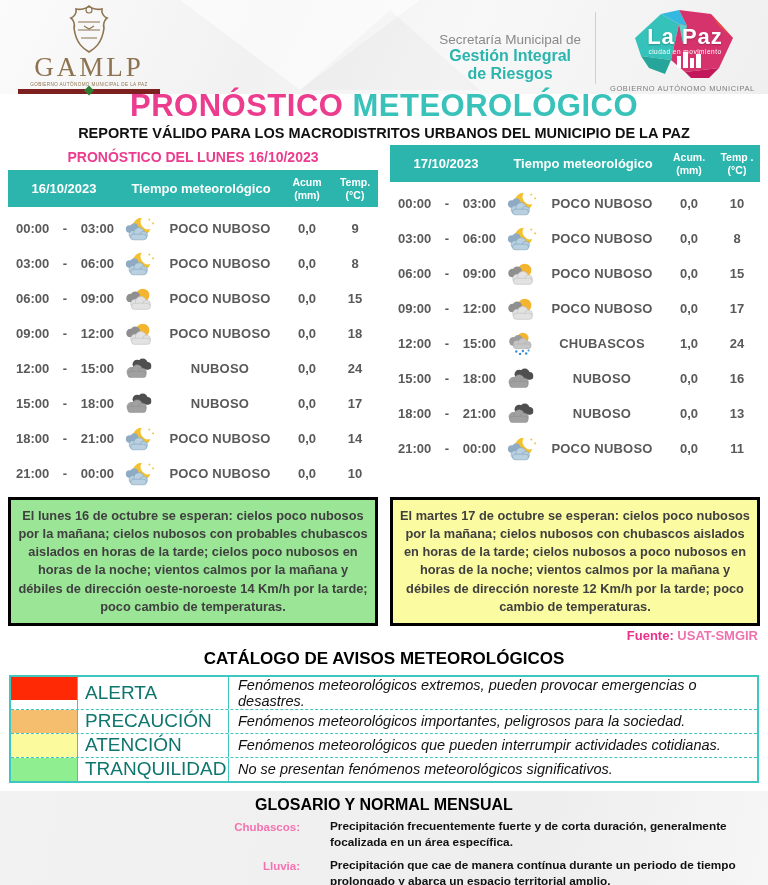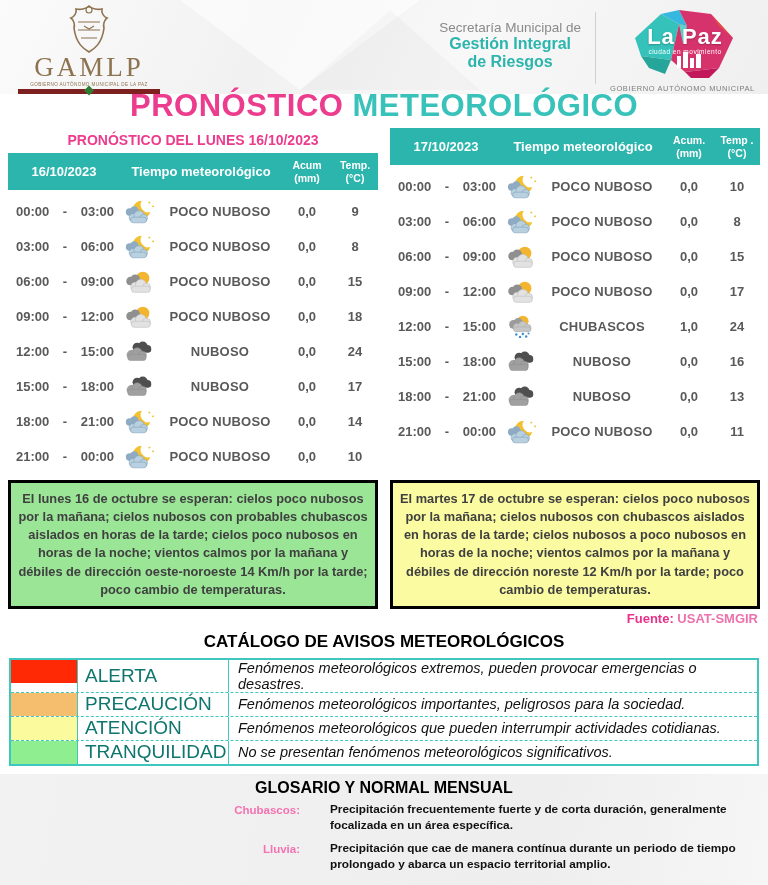--- a/index.html
+++ b/index.html
@@ -16,21 +16,21 @@
     border-left:120px solid transparent;border-right:120px solid transparent;border-top:90px solid rgba(255,255,255,.55);}
   .header:after{content:"";position:absolute;left:300px;top:10px;width:0;height:0;
     border-left:90px solid transparent;border-right:90px solid transparent;border-bottom:80px solid rgba(0,0,0,.025);}
   .gamlp { width:160px; padding:4px 0 0 18px; text-align:center; position:relative; z-index:2; }
   .gamlp svg { display:block; margin:0 auto; }
   .gamlp-acronym { font-family:"Liberation Serif",serif; font-size:27px; letter-spacing:3px; color:#8d7350; line-height:1; }
   .gamlp-caption { font-size:4.6px; color:#8d7350; letter-spacing:.4px; margin-top:1px; }
   .gamlp-ribbon { height:5px; background:#7e2020; margin-top:2px; position:relative; }
   .gamlp-ribbon:after { content:""; position:absolute; left:50%; top:-2px; width:7px; height:7px; background:#2e7d32; transform:translateX(-50%) rotate(45deg); }
   .header-right { position:absolute; right:8px; top:8px; display:flex; align-items:flex-start; z-index:2; }
-  .secretaria { text-align:center; margin-top:12px; margin-right:14px; }
+  .secretaria { text-align:center; margin-top:24px; margin-right:14px; }
   .secretaria-l1 { color:#8a8a8a; font-size:13.5px; }
   .secretaria-l2, .secretaria-l3 { color:#2bb5ad; font-size:16px; font-weight:bold; line-height:1.1; }
   .header-divider { width:1px; height:72px; background:#cfcfcf; margin:4px 14px 0 0; }
   .lapaz { width:150px; text-align:center; }
   .lapaz-map { position:relative; width:128px; height:72px; margin:0 auto;text-align:center; }
   .lapaz-map svg { position:absolute; inset:0; }
   .lapaz-name { position:absolute; left:0; right:0; top:16px; color:#fff; font-weight:bold; font-size:22px; letter-spacing:1px; text-shadow:0 1px 2px rgba(0,0,0,.25); }
   .lapaz-tagline { position:absolute; left:0; right:0; top:40px; color:#fff; font-size:6.5px; letter-spacing:.5px; }
   .lapaz-caption { font-size:7.5px; color:#7d7d7d; letter-spacing:.6px; margin-top:4px; text-align:left; }
 
@@ -194,20 +194,21 @@
           <div class="lapaz-tagline">ciudad en movimiento</div>
         </div>
         <div class="lapaz-caption">GOBIERNO AUTÓNOMO MUNICIPAL</div>
       </div>
     </div>
   </div>
 
   <div class="main-title">
     <span class="t1">PRONÓSTICO</span><span class="t2"> METEOROLÓGICO</span>
   </div>
+  <div class="subtitle">REPORTE VÁLIDO PARA LOS MACRODISTRITOS URBANOS DEL MUNICIPIO DE LA PAZ</div>
 
   <div class="forecast-wrap">
 
     <div class="fcol">
       <div class="section-title">PRONÓSTICO DEL LUNES 16/10/2023</div>
       <div class="thead">
         <div class="th-date">16/10/2023</div>
         <div class="th-weather">Tiempo meteorológico</div>
         <div class="th-small">
           <div>Acum</div>

